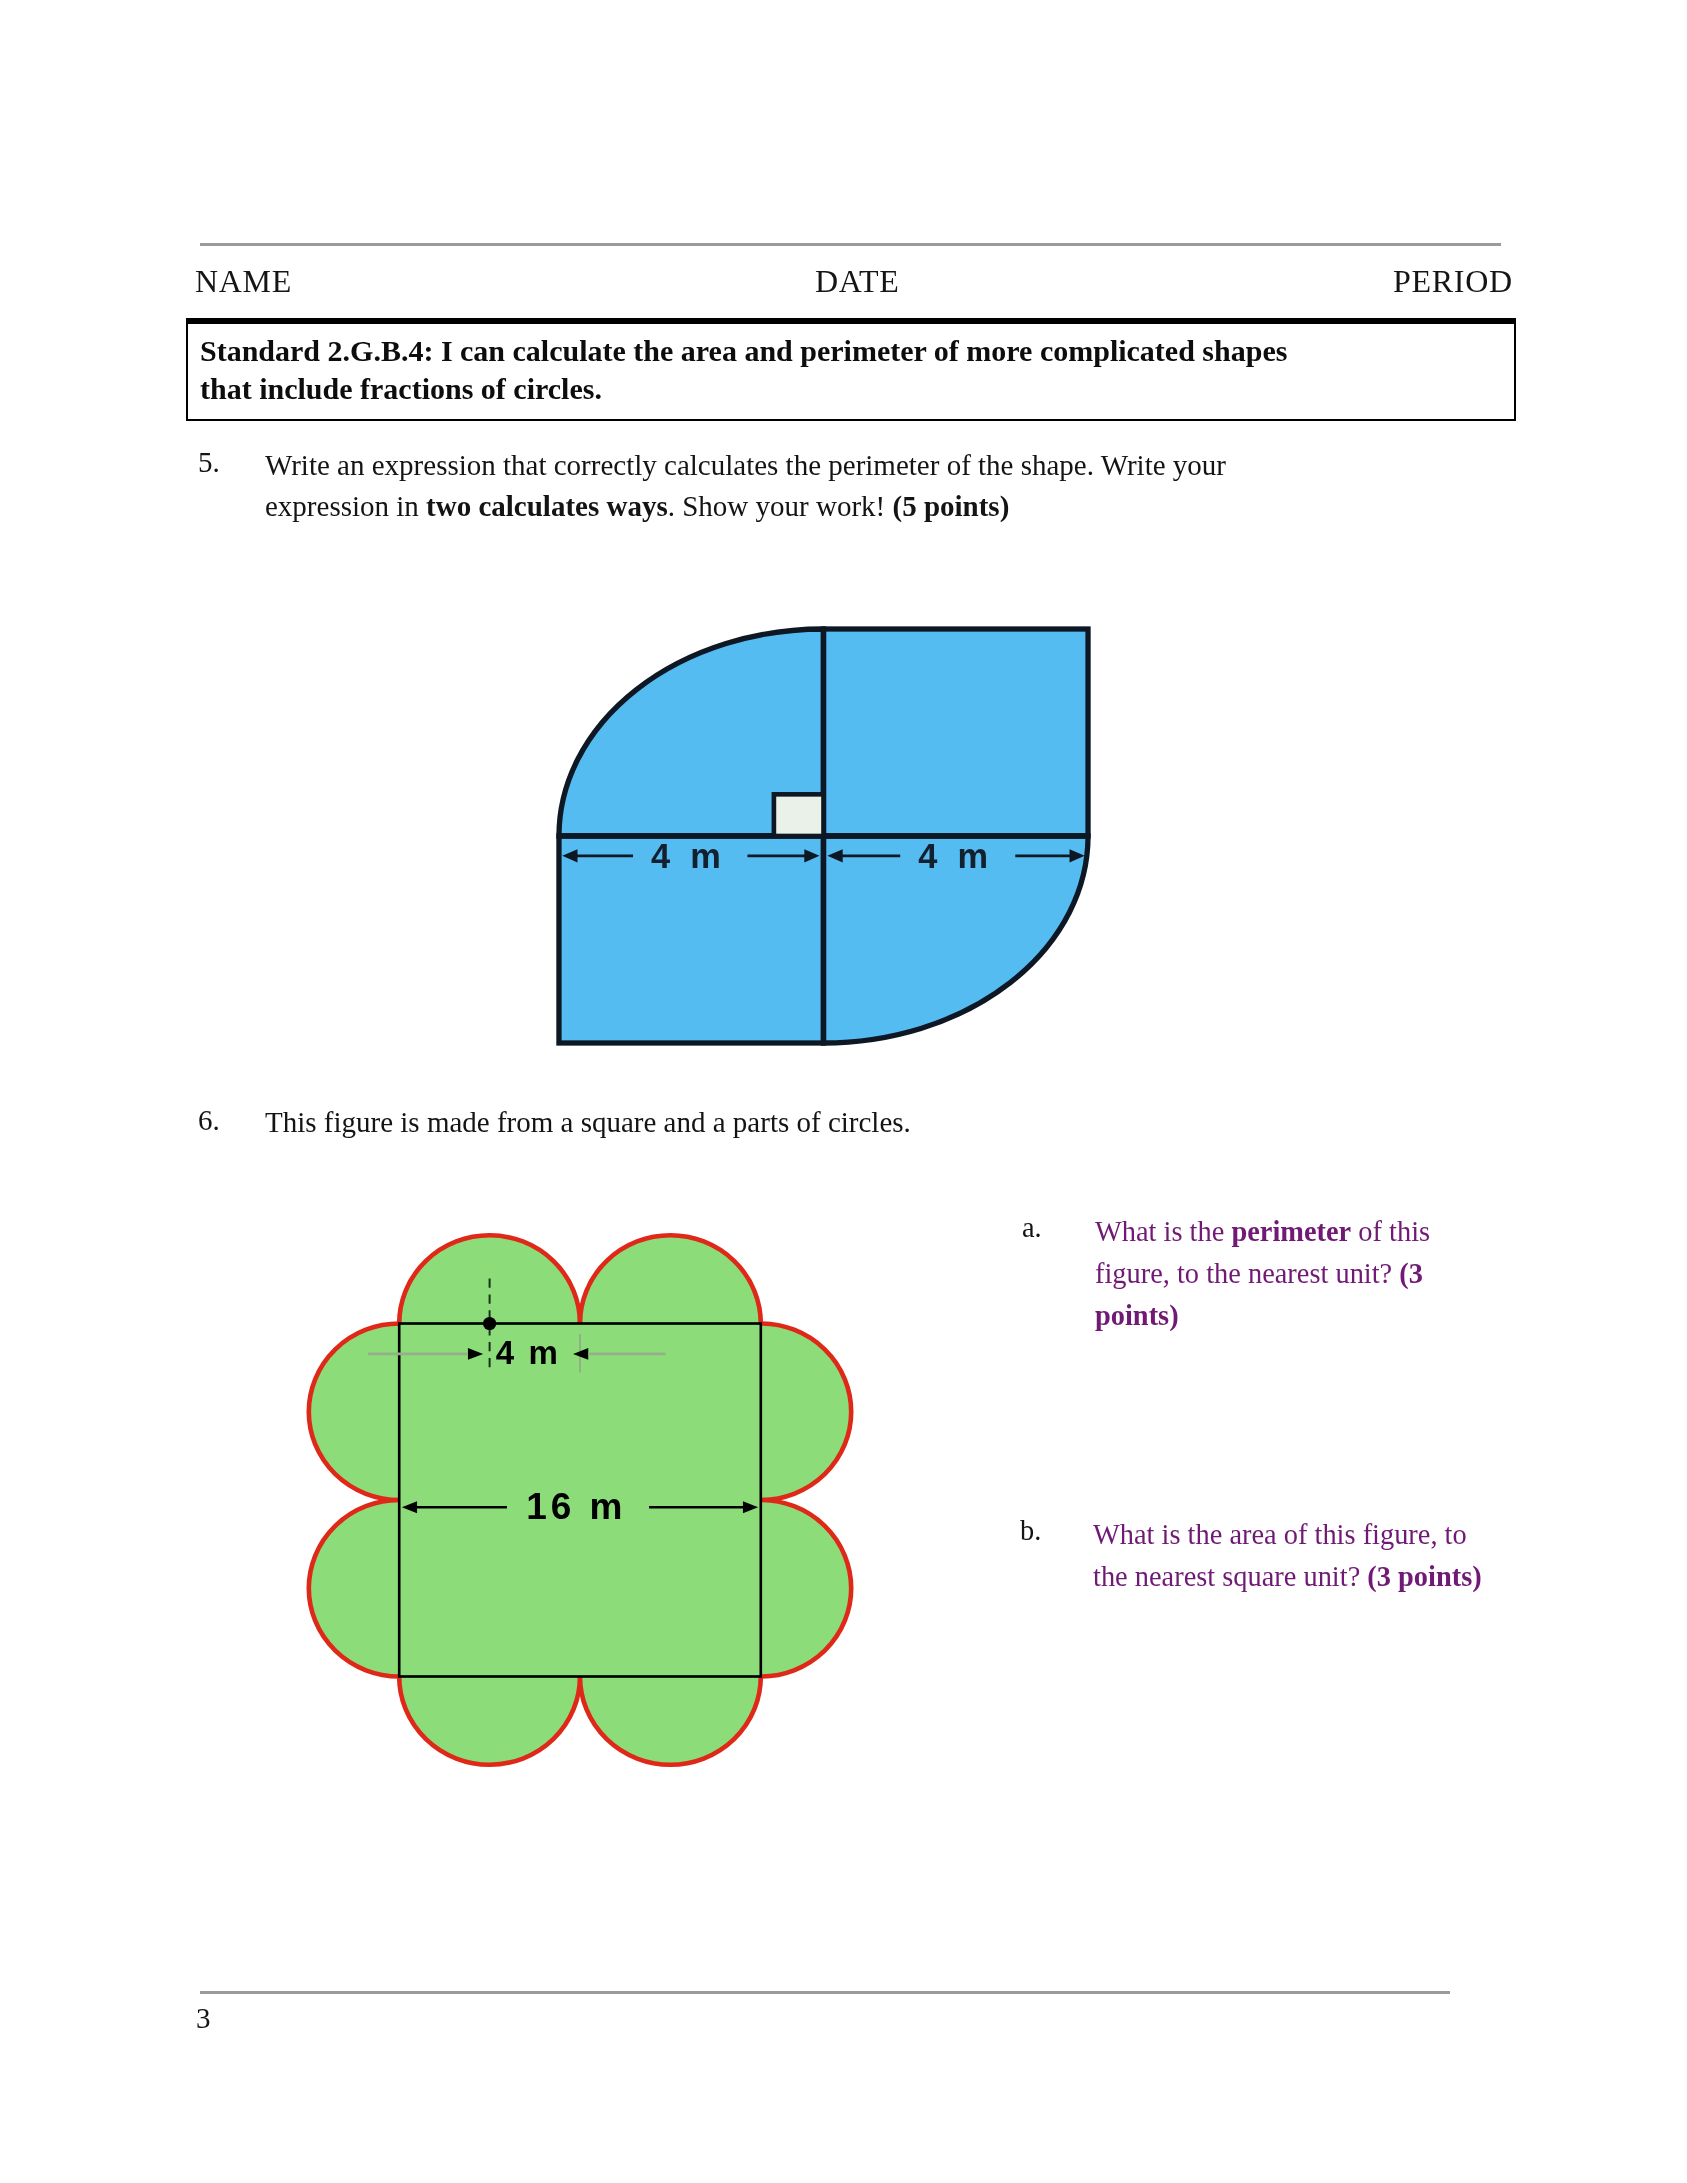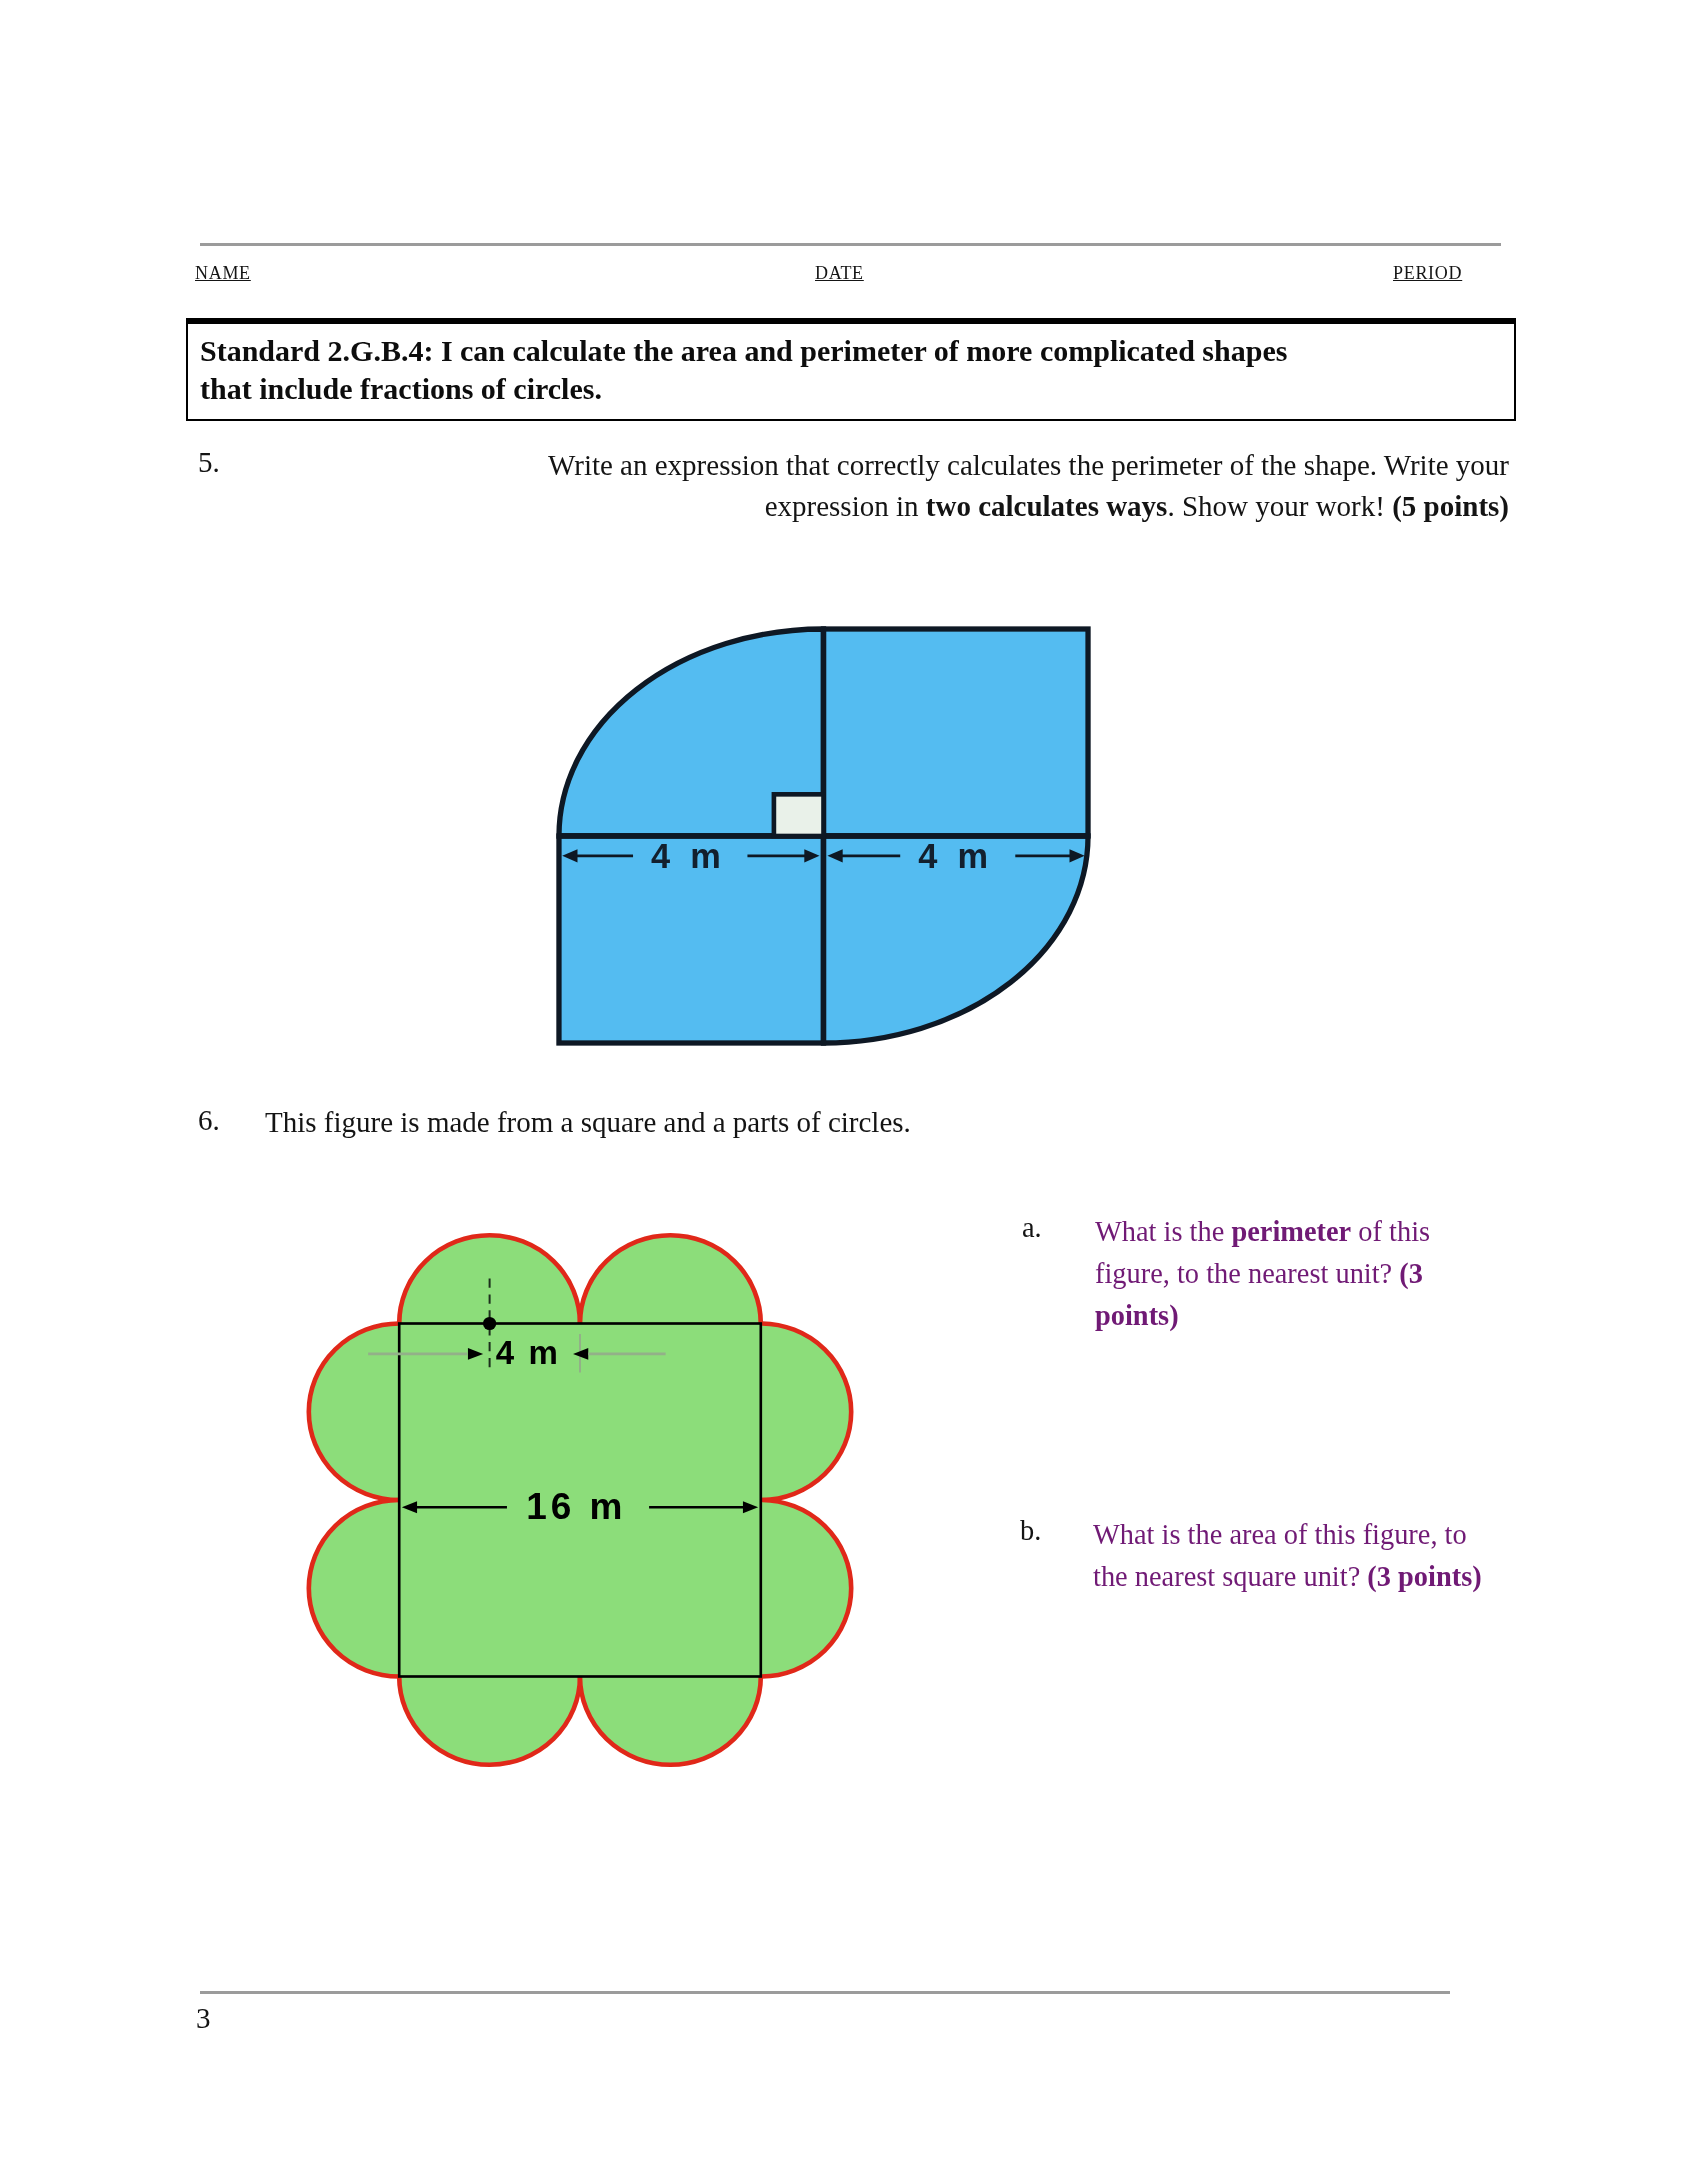--- a/index.html
+++ b/index.html
@@ -2,21 +2,21 @@
 <html style="font-size:10.6px"><head>
 <meta charset="utf-8">
 <style>
   html,body{margin:0;padding:0;}
   body{
     width:1687px;height:2183px;position:relative;background:#ffffff;
     font-family:"Liberation Serif", serif;color:#111111;overflow:hidden;
   }
   .abs{position:absolute;}
   .rule{position:absolute;height:2.6px;background:#9b9b9b;}
-  .hdr-label{position:absolute;top:263px;font-size:18px;letter-spacing:0.7px;color:#151515;text-decoration:underline;}
+  .hdr-label{position:absolute;top:263px;font-size:32px;letter-spacing:0.7px;color:#151515;}
   .std-box{
     position:absolute;left:186px;top:318px;width:1302px;
     border:2.6px solid #000;border-top-width:6px;
     padding:8px 12px 10.6px 12px;
     font-weight:bold;font-size:30px;line-height:38px;white-space:pre-line;color:#0d0d0d;
   }
   .q-number{position:absolute;font-size:29px;color:#141414;}
   .q-text{position:absolute;font-size:29px;line-height:41px;white-space:pre-line;color:#141414;}
   .sub-letter{position:absolute;font-size:28.4px;color:#141414;}
   .sub-text{position:absolute;font-size:28.4px;line-height:42px;white-space:pre-line;color:#701a75;}
@@ -29,21 +29,21 @@
 <div class="rule" style="left:200px;top:243px;width:1301px;"></div>
 
 <div class="hdr-label" style="left:195px;">NAME</div>
 <div class="hdr-label" style="left:815px;text-align:center;">DATE</div>
 <div class="hdr-label" style="left:1393px;text-align:right;">PERIOD</div>
 
 <div class="std-box">Standard 2.G.B.4: I can calculate the area and perimeter of more complicated shapes
 that include fractions of circles.</div>
 
 <div class="q-number" style="left:198px;top:446px;">5.</div>
-<div class="q-text" style="left:265px;top:445px;width:1244px;text-align:right;"><span>Write an expression that correctly calculates the perimeter of the shape. Write your
+<div class="q-text" style="left:265px;top:445px;width:1244px;"><span>Write an expression that correctly calculates the perimeter of the shape. Write your
 expression in </span><span style="font-weight: bold;">two calculates ways</span><span>. Show your work! </span><span style="font-weight: bold;">(5 points)</span></div>
 
 <svg class="abs" style="left:555px;top:625px;" width="537" height="422" viewBox="-6 -6 812 638">
 
   <path d="M 400 0 A 400 313 0 0 0 0 313 L 400 313 Z" stroke-width="8" fill="#54bcf1" stroke="#0e1824"></path>
   <rect x="400" y="0" width="400" height="313" stroke-width="8" fill="#54bcf1" stroke="#0e1824"></rect>
   <rect x="0" y="313" width="400" height="313" stroke-width="8" fill="#54bcf1" stroke="#0e1824"></rect>
   <path d="M 800 313 A 400 313 0 0 1 400 626 L 400 313 Z" stroke-width="8" fill="#54bcf1" stroke="#0e1824"></path>
 
   <line x1="0" y1="313" x2="800" y2="313" stroke-width="8" stroke="#0e1824"></line>

